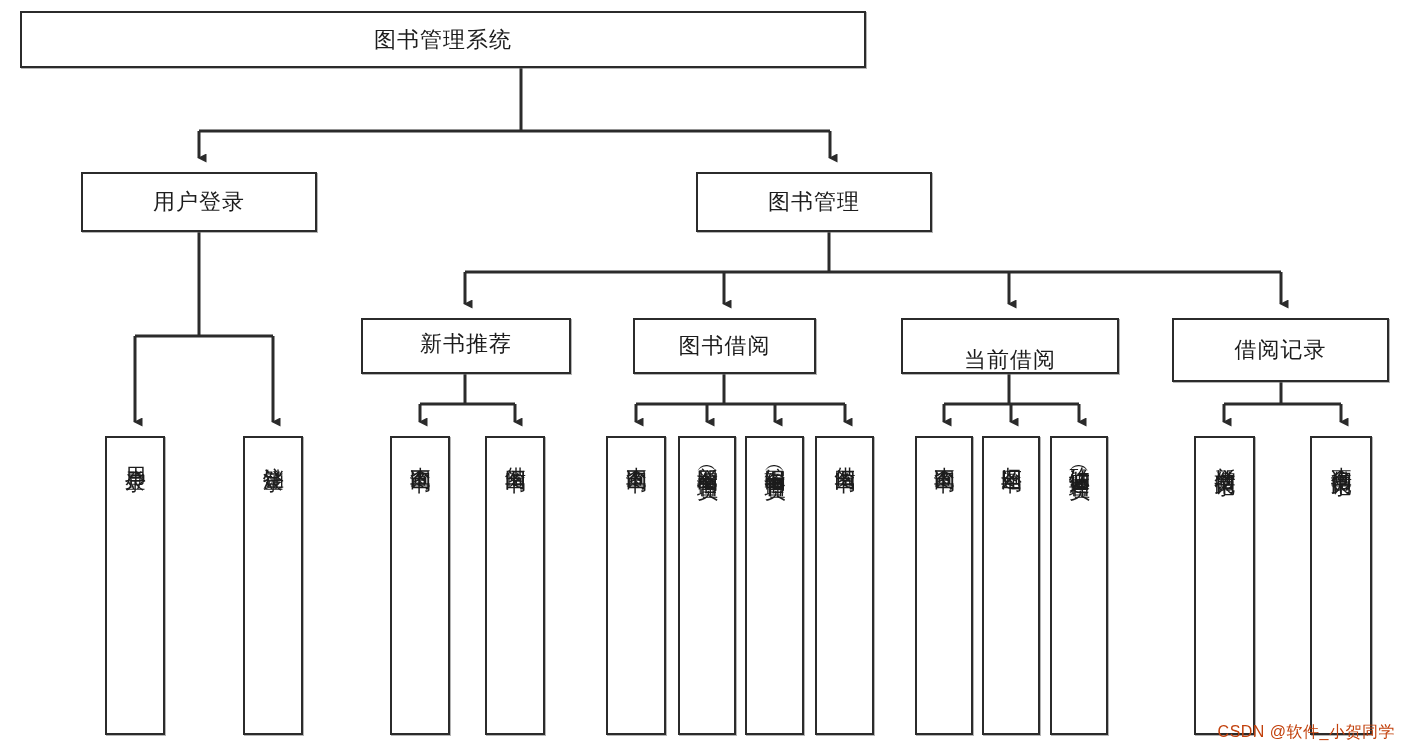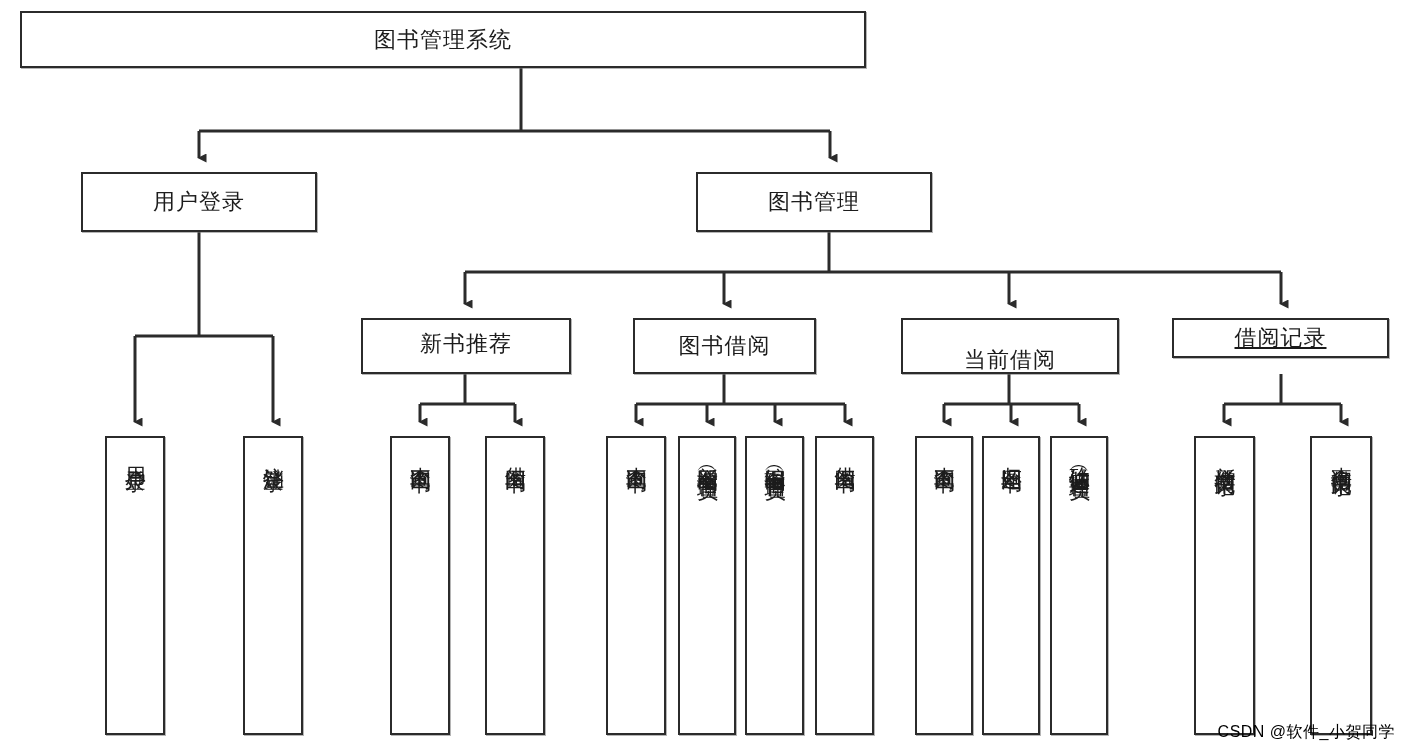--- a/index.html
+++ b/index.html
@@ -58,21 +58,21 @@
     line-height: 1.28;
     letter-spacing: 2px;
     white-space: normal;
     max-height: 282px;
   }
   #watermark {
     position: absolute;
     right: 10px;
     bottom: 4px;
     font-size: 16px;
-    color: #000000;
+    color: #c2410c;
     letter-spacing: 0.5px;
     white-space: nowrap;
     text-align: center;
   }
 </style>
 </head>
 <body>
 
 <div id="canvas">
 
@@ -139,21 +139,21 @@
 
   <div class="node" style="left:361px; top:318px; width:210px; height:56px;font-family:Liberation Mono, monospace;">
     <span class="label">新书推荐</span>
   </div>
   <div class="node" style="left:633px; top:318px; width:183px; height:56px;">
     <span class="label">图书借阅</span>
   </div>
   <div class="node" style="left:901px; top:318px; width:218px; height:56px;align-items:flex-end;">
     <span class="label">当前借阅</span>
   </div>
-  <div class="node" style="left:1172px; top:318px; width:217px; height:40px;text-decoration:underline;">
+  <div class="node" style="left:1172px; top:318px; width:217px; height:64px;">
     <span class="label">借阅记录</span>
   </div>
 
   <div class="node leaf" style="left:105px; top:436px; width:60px; height:299px;">
     <span class="label">用户登录</span>
   </div>
   <div class="node leaf" style="left:243px; top:436px; width:60px; height:299px;">
     <span class="label">注销登录</span>
   </div>
 

